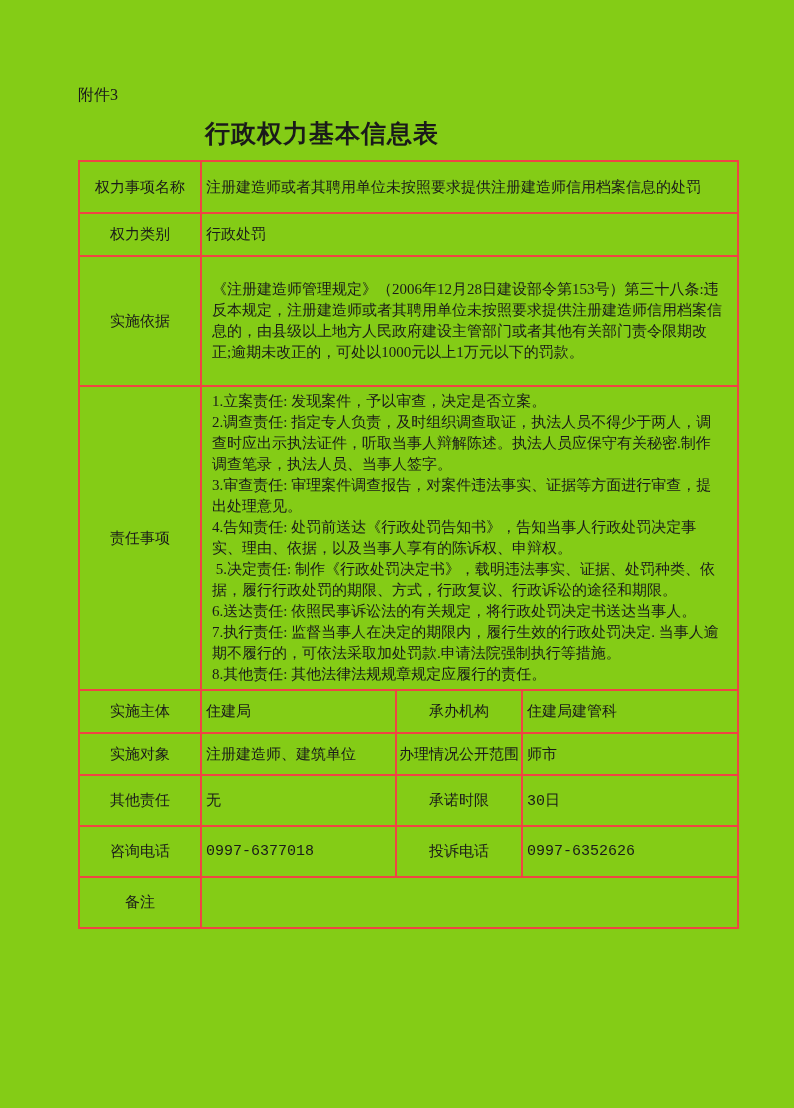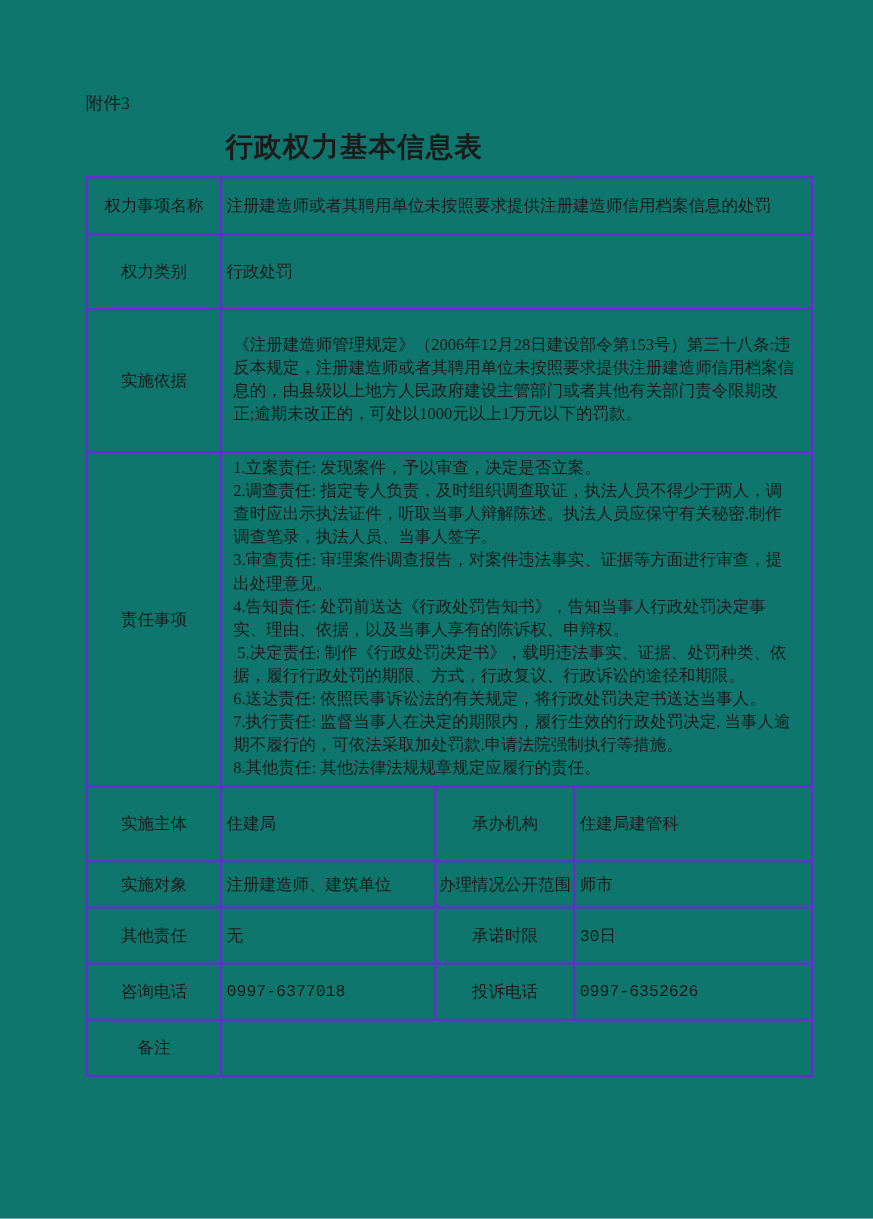--- a/index.html
+++ b/index.html
@@ -4,21 +4,21 @@
 <style>
   html, body {
     margin: 0;
     padding: 0;
     background: #ffffff;
   }
   .page {
     position: relative;
     width: 794px;
     height: 1108px;
-    background: #0f766e;
+    background: #84cc16;
     font-family: "Liberation Serif", "DejaVu Serif", serif;
     color: #1a1a1a;
     overflow: hidden;
   }
   .attachment {
     position: absolute;
     left: 78px;
     top: 84px;
     font-size: 16px;
     line-height: 22px;
@@ -36,21 +36,21 @@
   table.info-table {
     position: absolute;
     left: 78px;
     top: 160px;
     width: 659px;
     border-collapse: collapse;
     table-layout: fixed;
     font-size: 15px;
   }
   .info-table td {
-    border: 2px solid #6d28d9;
+    border: 2px solid #ef4444;
     vertical-align: middle;
     padding: 2px 4px;
     word-break: break-all;
   }
   .info-table td.lbl {
     text-align: center;
     white-space: pre-line;
     padding: 2px 2px;
   }
   .info-table td.ctr {
@@ -58,21 +58,21 @@
     font-family: Liberation Mono, monospace;
   }
   .info-table td.para {
     text-align: left;
     padding: 4px 12px 4px 10px;
     line-height: 21px;
     white-space: pre-wrap;
     margin-top: 43px;
   }
   tr.h52  { height: 52px; }
-  tr.h53  { height: 68px; }
+  tr.h53  { height: 43px; }
   tr.h130 { height: 130px; }
   tr.h304 { height: 304px; }
   tr.h48  { height: 42px; }
   tr.h51  { height: 51px; }
 </style>
 </head>
 <body>
 
 <div class="page">
 

